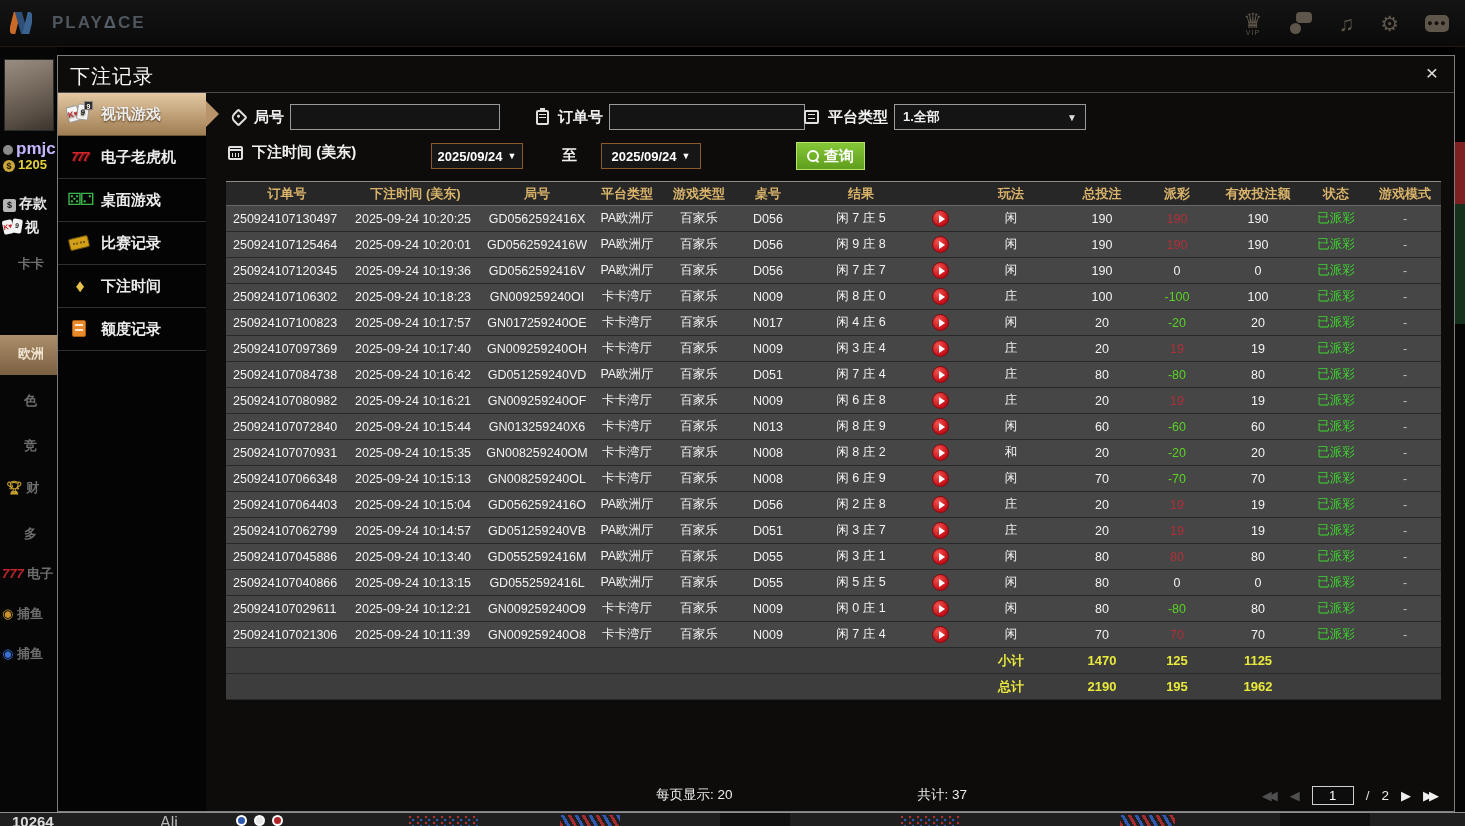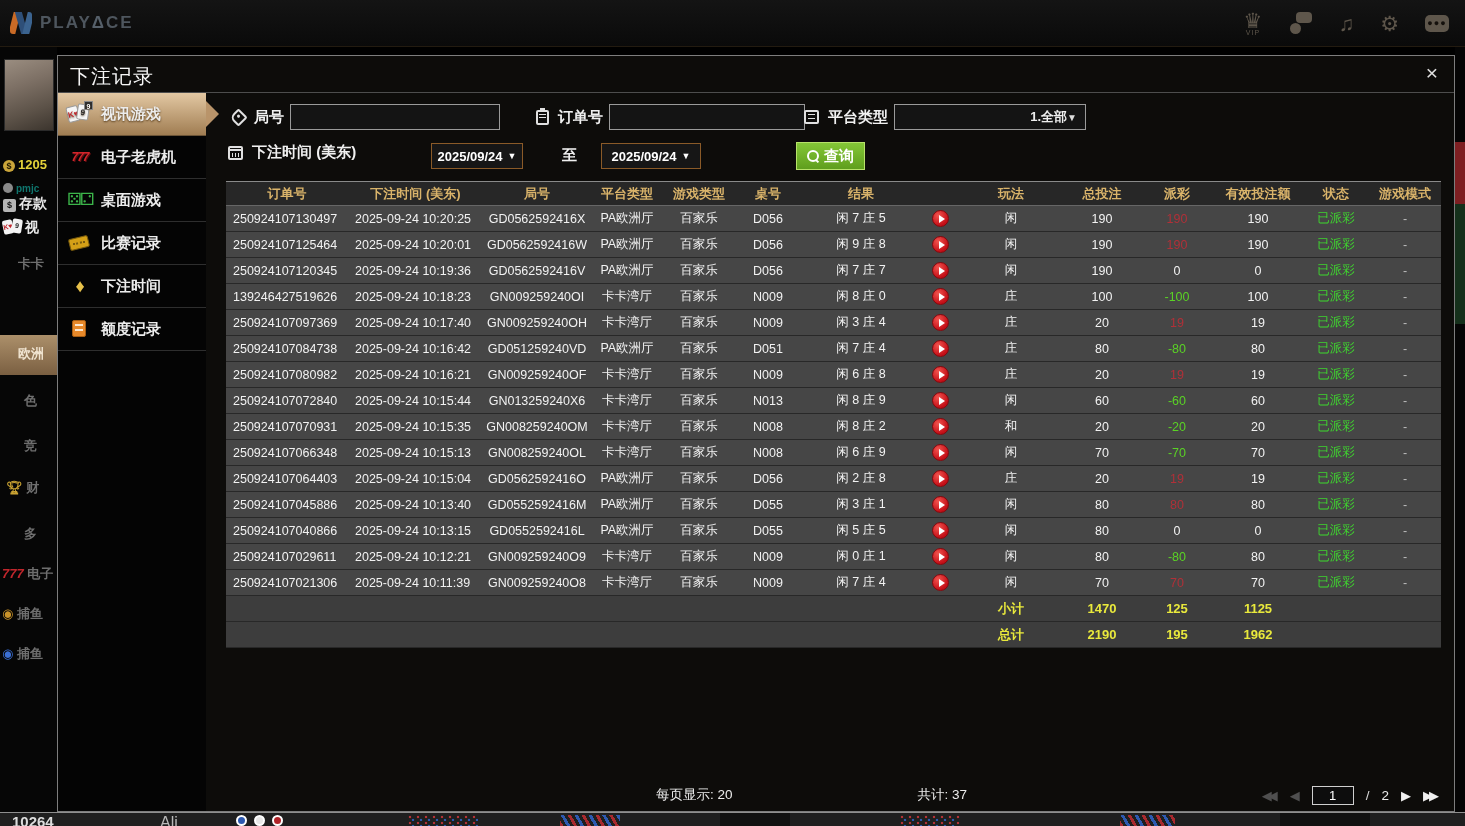--- a/index.html
+++ b/index.html
@@ -3,21 +3,21 @@
 <meta charset="utf-8">
 <style>
   * { margin:0; padding:0; box-sizing:border-box; }
   html,body { width:1465px; height:826px; overflow:hidden; background:#000; }
   body { font-family:"Liberation Sans","DejaVu Sans",sans-serif; position:relative; color:#eee; }
 
   
   .topbar { position:absolute; left:0; top:0; width:1465px; height:47px;
             background:linear-gradient(#141414,#0a0a0a); border-bottom:1px solid #231b10;
             display:flex; align-items:center; padding:0 10px; z-index:5; }
-  .logo { display:flex; align-items:center; gap:8px; }
+  .logo { display:flex; align-items:center; gap:20px; }
   .logo-mark { width:22px; height:22px; position:relative; overflow:hidden; border-radius:3px; }
   .logo-mark i { position:absolute; width:7px; height:26px; top:-2px; }
   .logo-mark i.o1 { left:1px; background:#c96a26; transform:skewX(-14deg); }
   .logo-mark i.o2 { left:8px; background:#2e4f78; transform:skewX(16deg); }
   .logo-mark i.o3 { left:15px; background:#3b638f; transform:skewX(-14deg); }
   .logo-text { font-size:17px; font-weight:bold; letter-spacing:2px; color:#4e565e; }
   .logo-text .tri { color:#56606a; }
   .topbar-icons { margin-left:auto; display:flex; align-items:center; gap:26px; padding-right:6px; }
   .tbi { color:#5e564b; text-align:center; line-height:1; }
   .tbi .glyph { font-size:21px; display:block; }
@@ -199,21 +199,21 @@
     <span class="tbi">
         <span class="chat-ico">
           <span class="dots">●●●</span>
         </span>
       </span>
   </div>
 </div>
 
 <div class="left-strip">
   <div class="avatar"></div>
-  <div class="lrow" style="top:92px; font-size:10px; color:#0f766e;margin-top:43px;"><span class="u-ico"></span><span>pmjc</span></div>
+  <div class="lrow" style="top:92px; font-size:17px; color:#c4b5fd;"><span class="u-ico"></span><span>pmjc</span></div>
   <div class="lrow" style="top:110px; font-size:13px; color:#e4d23a;"><span class="coin-ico">$</span><span>1205</span></div>
   <div class="lrow" style="top:148px; font-size:14px; color:#e8e8e8;"><span class="dep-ico">$</span><span>存款</span></div>
   <div class="lrow" style="top:172px; font-size:14px; color:#e8e8e8;"><span class="mini-cards"><b class="k">K♥</b><b class="n9">9</b></span><span>视</span></div>
   <div class="lrow nav-bg-item" style="top:208px; left:18px;">卡卡</div>
   <div class="hl-bar"></div>
   <div class="lrow nav-bg-item hl" style="top:298px; left:18px; z-index:2;">欧洲</div>
   <div class="lrow nav-bg-item" style="top:345px; left:24px;">色</div>
   <div class="lrow nav-bg-item" style="top:390px; left:24px;">竞</div>
   <div class="lrow nav-bg-item" style="top:432px; left:6px;"><span class="trophy">🏆︎</span> <span>财</span></div>
   <div class="lrow nav-bg-item" style="top:478px; left:24px;">多</div>
@@ -290,21 +290,21 @@
       <input class="finput" style="width: 210px;" value="">
     </div>
     <div class="fgroup" style="left:330px; top:11px;">
       <span class="fico ico-clip"></span>
       <span>订单号</span>
       <input class="finput" style="width: 196px;" value="">
     </div>
     <div class="fgroup" style="left:598px; top:11px;">
       <span class="fico ico-list"></span>
       <span>平台类型</span>
-      <span class="fselect" style="width:192px;justify-content:flex-end;">
+      <span class="fselect" style="width:192px;">
         <span>1.全部</span>
         <span class="car">▼</span>
       </span>
     </div>
 
     <div class="fgroup" style="left:22px; top:50px;">
       <span class="fico ico-cal"></span>
       <span>下注时间 (美东)</span>
     </div>
     <div class="fgroup" style="left:225px; top:50px;">
@@ -407,36 +407,52 @@
             <td>闲 7 庄 7</td>
             <td><span class="play-btn"></span></td>
             <td>闲</td>
             <td>190</td>
             <td class="zero">0</td>
             <td>0</td>
             <td class="status">已派彩</td>
             <td class="mode">-</td>
           </tr>
           <tr>
-            <td class="al">139246427519626</td>
+            <td class="al">250924107106302</td>
             <td class="al">2025-09-24 10:18:23</td>
             <td>GN009259240OI</td>
             <td>卡卡湾厅</td>
             <td>百家乐</td>
             <td>N009</td>
             <td>闲 8 庄 0</td>
             <td><span class="play-btn"></span></td>
             <td>庄</td>
             <td>100</td>
             <td class="neg">-100</td>
             <td>100</td>
             <td class="status">已派彩</td>
             <td class="mode">-</td>
           </tr>
           <tr>
+            <td class="al">250924107100823</td>
+            <td class="al">2025-09-24 10:17:57</td>
+            <td>GN017259240OE</td>
+            <td>卡卡湾厅</td>
+            <td>百家乐</td>
+            <td>N017</td>
+            <td>闲 4 庄 6</td>
+            <td><span class="play-btn"></span></td>
+            <td>闲</td>
+            <td>20</td>
+            <td class="neg">-20</td>
+            <td>20</td>
+            <td class="status">已派彩</td>
+            <td class="mode">-</td>
+          </tr>
+          <tr>
             <td class="al">250924107097369</td>
             <td class="al">2025-09-24 10:17:40</td>
             <td>GN009259240OH</td>
             <td>卡卡湾厅</td>
             <td>百家乐</td>
             <td>N009</td>
             <td>闲 3 庄 4</td>
             <td><span class="play-btn"></span></td>
             <td>庄</td>
             <td>20</td>
@@ -526,20 +542,36 @@
             <td class="mode">-</td>
           </tr>
           <tr>
             <td class="al">250924107064403</td>
             <td class="al">2025-09-24 10:15:04</td>
             <td>GD0562592416O</td>
             <td>PA欧洲厅</td>
             <td>百家乐</td>
             <td>D056</td>
             <td>闲 2 庄 8</td>
+            <td><span class="play-btn"></span></td>
+            <td>庄</td>
+            <td>20</td>
+            <td class="pos">19</td>
+            <td>19</td>
+            <td class="status">已派彩</td>
+            <td class="mode">-</td>
+          </tr>
+          <tr>
+            <td class="al">250924107062799</td>
+            <td class="al">2025-09-24 10:14:57</td>
+            <td>GD051259240VB</td>
+            <td>PA欧洲厅</td>
+            <td>百家乐</td>
+            <td>D051</td>
+            <td>闲 3 庄 7</td>
             <td><span class="play-btn"></span></td>
             <td>庄</td>
             <td>20</td>
             <td class="pos">19</td>
             <td>19</td>
             <td class="status">已派彩</td>
             <td class="mode">-</td>
           </tr>
           <tr>
             <td class="al">250924107045886</td>

